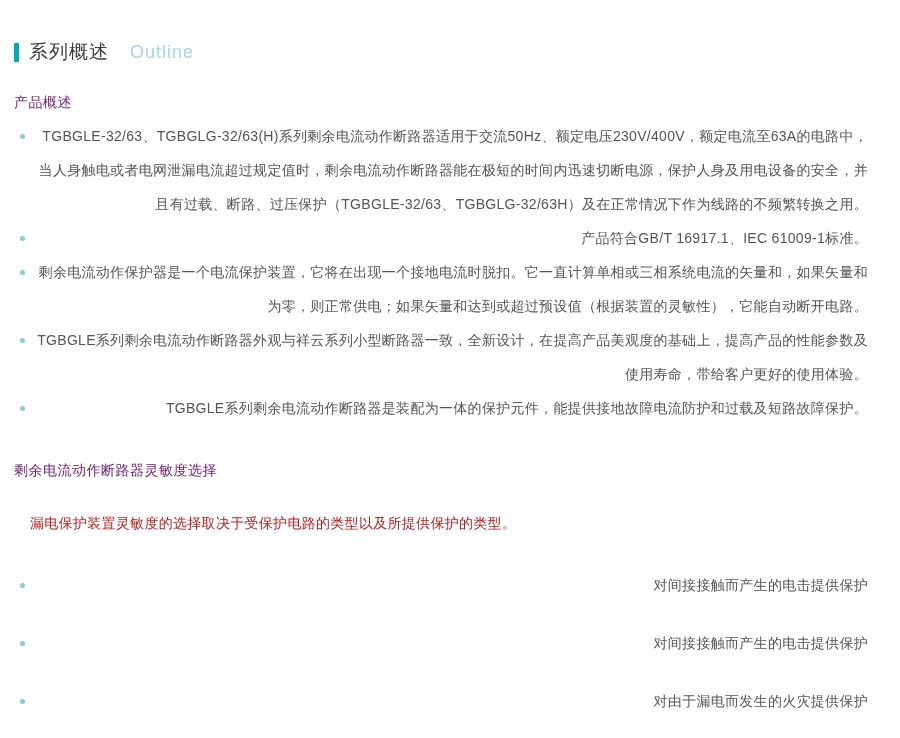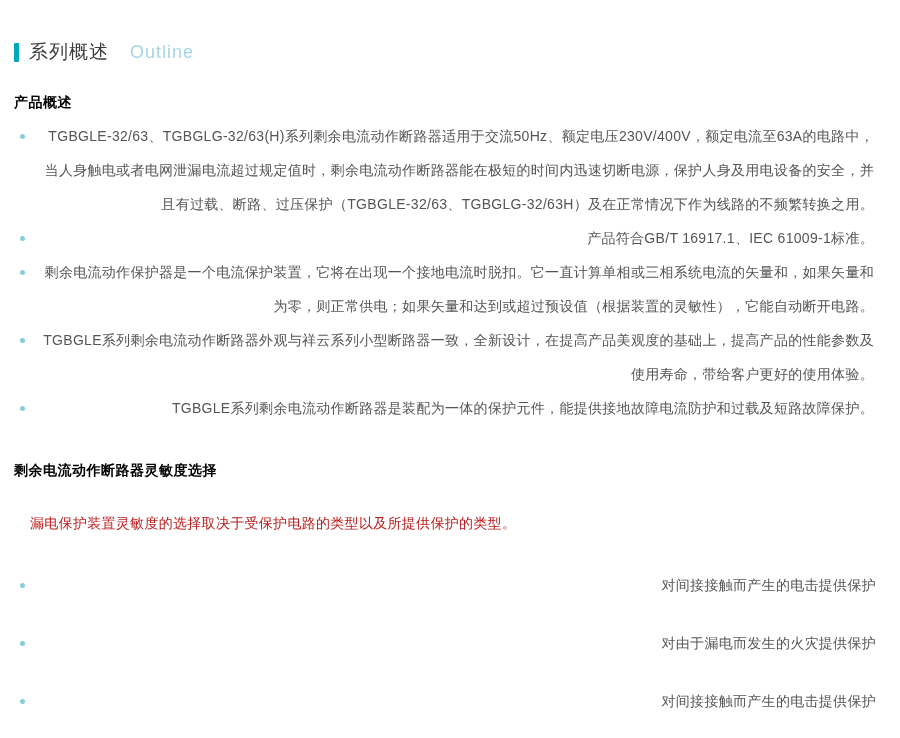--- a/index.html
+++ b/index.html
@@ -7,21 +7,21 @@
     padding: 0;
     background: #ffffff;
     font-family: "Liberation Sans", "DejaVu Sans", sans-serif;
   }
   .page {
     position: relative;
     width: 900px;
     height: 738px;
     box-sizing: border-box;
     background: #ffffff;
-    padding: 40px 24px 0 14px;
+    padding: 40px 32px 0 14px;
     overflow: hidden;
     color: #555555;
   }
   
   .section-title {
     display: flex;
     align-items: center;
     height: 24px;
   }
   .title-bar {
@@ -40,22 +40,22 @@
   .title-en {
     font-size: 18px;
     color: #a8d5e5;
     margin-left: 21px;
     letter-spacing: 1px;
   }
   
   .sub-heading {
     margin: 0;
     font-size: 14px;
-    font-weight: bold;
-    color: #000000;
+    font-weight: normal;
+    color: #701a75;
     letter-spacing: 0.5px;
   }
   .heading-overview { margin-top: 30px; }
   .heading-sensitivity { margin-top: 37px; }
   
   .bullets {
     list-style: none;
     margin: 0;
     padding: 0;
     text-align: right;
@@ -135,21 +135,21 @@
 
   <p class="intro-paragraph">漏电保护装置灵敏度的选择取决于受保护电路的类型以及所提供保护的类型。</p>
 
   <ul class="bullets spaced-bullets">
     <li>
       <span class="dot"></span>
       <span class="bullet-text">对间接接触而产生的电击提供保护</span>
     </li>
     <li>
       <span class="dot"></span>
-      <span class="bullet-text">对由于漏电而发生的火灾提供保护</span>
+      <span class="bullet-text">对间接接触而产生的电击提供保护</span>
     </li>
     <li>
       <span class="dot"></span>
-      <span class="bullet-text">对间接接触而产生的电击提供保护</span>
+      <span class="bullet-text">对由于漏电而发生的火灾提供保护</span>
     </li>
   </ul>
 
 </div>
 
 </body></html>

